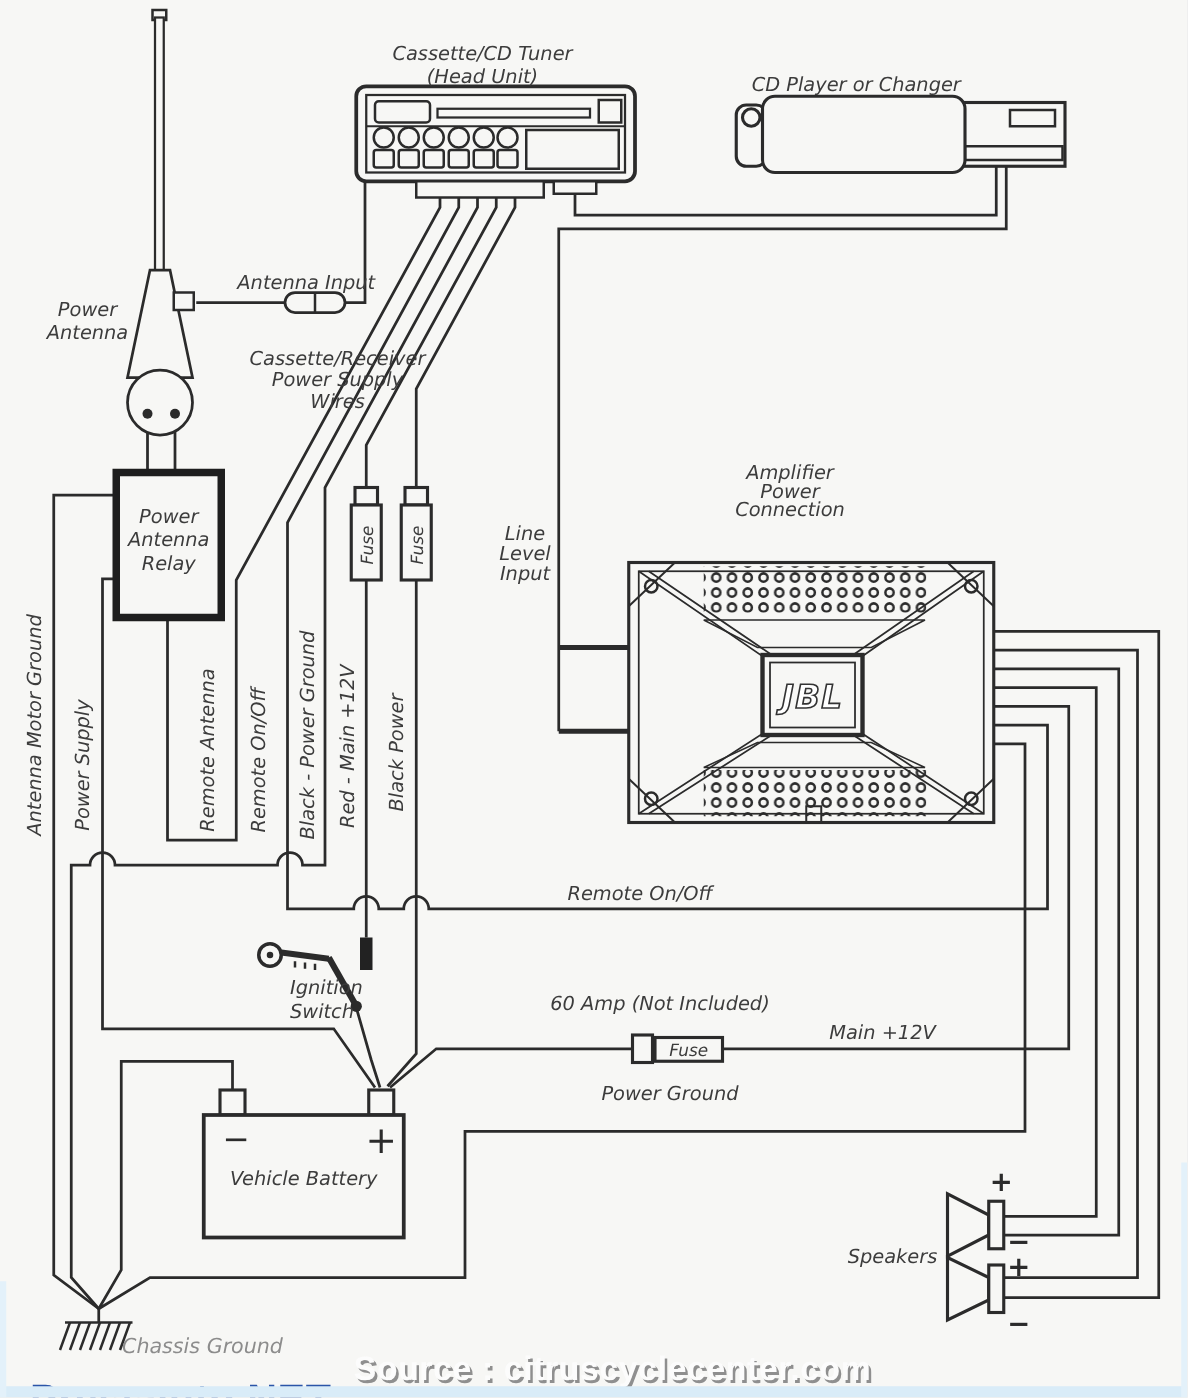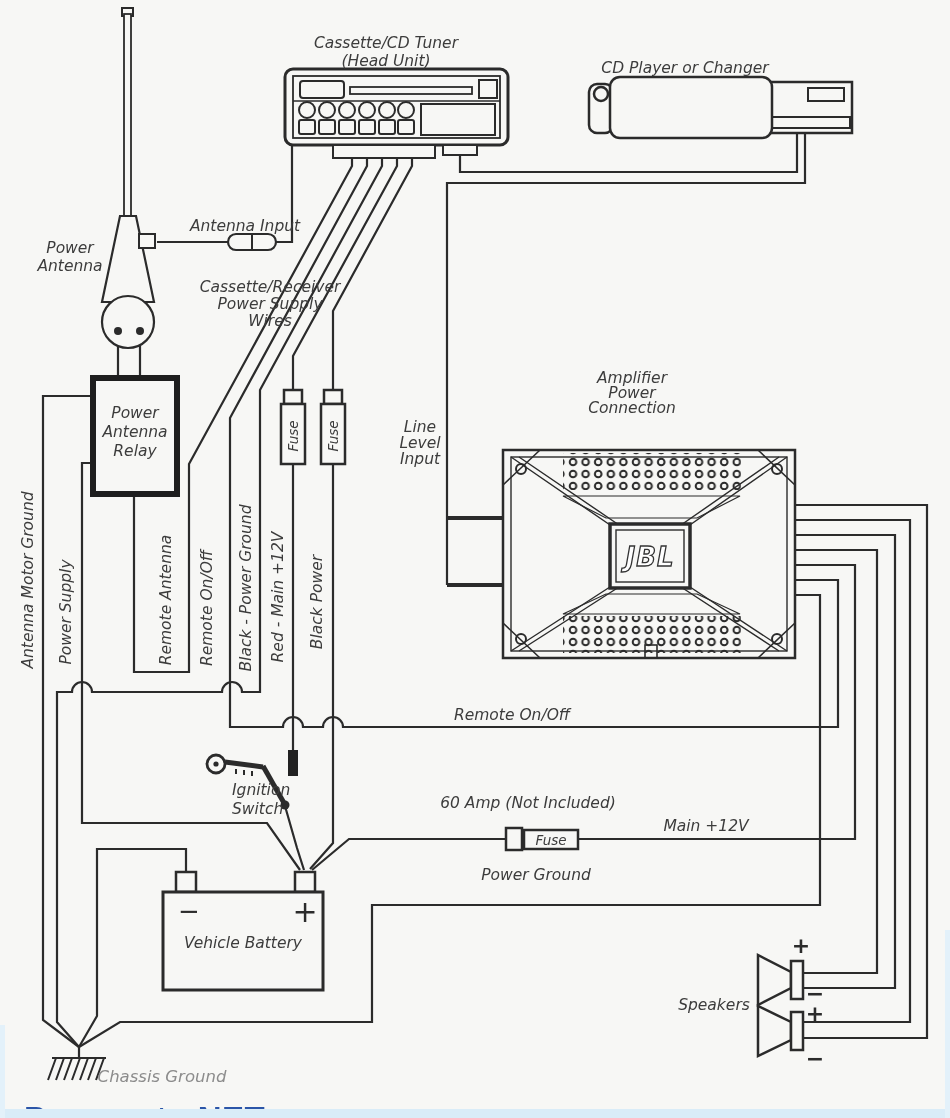--- a/index.html
+++ b/index.html
@@ -238,17 +238,18 @@
     <text class="lbl" transform="rotate(-90 251 588)" x="251" y="588">Black - Power Ground</text>
     <text class="lbl" transform="rotate(-90 283 597)" x="283" y="597">Red - Main +12V</text>
     <text class="lbl" transform="rotate(-90 322 602)" x="322" y="602">Black Power</text>
     <text class="fuse" transform="rotate(-90 293 436)" x="293" y="441">Fuse</text>
     <text class="fuse" transform="rotate(-90 333 436)" x="333" y="441">Fuse</text>
   </g>
 </svg>
 
 
 <div class="wm-blue">Pressauto.NET</div>
+<div class="wm-source">Source : citruscyclecenter.com</div>
 <div class="strip-bottom"></div>
 <div class="strip-left"></div>
 <div class="strip-right"></div>
 
 </div>
 
 </body></html>

